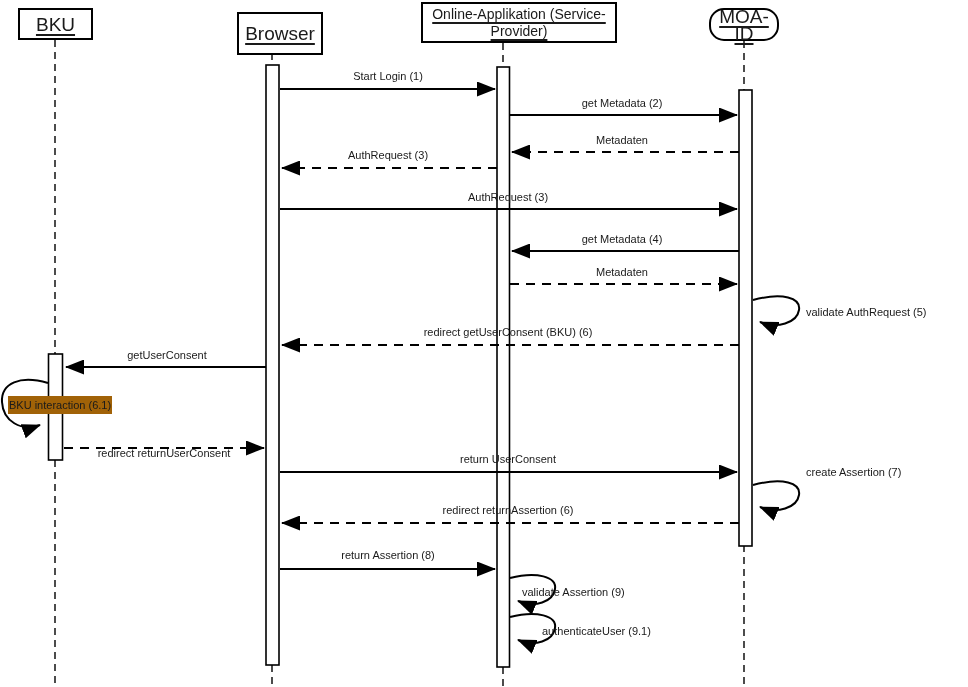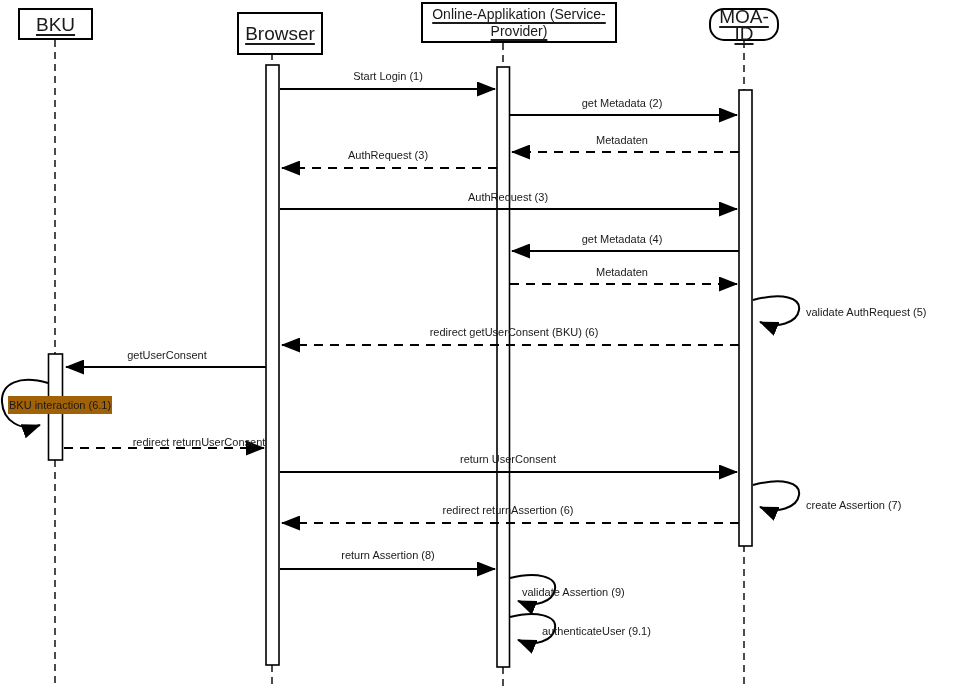--- a/index.html
+++ b/index.html
@@ -102,24 +102,24 @@
   </div>
 
   <div class="msg-label centered" style="left:388px; top:67px;">Start Login (1)</div>
   <div class="msg-label centered" style="left:622px; top:94px;text-align:center;">get Metadata (2)</div>
   <div class="msg-label centered" style="left:622px; top:131px;">Metadaten</div>
   <div class="msg-label centered" style="left:388px; top:146px;">AuthRequest (3)</div>
   <div class="msg-label centered" style="left:508px; top:188px;">AuthRequest (3)</div>
   <div class="msg-label centered" style="left:622px; top:230px;">get Metadata (4)</div>
   <div class="msg-label centered" style="left:622px; top:263px;">Metadaten</div>
   <div class="msg-label" style="left:806px; top:303px;">validate AuthRequest (5)</div>
-  <div class="msg-label centered" style="left:508px; top:323px;margin-left:6px;">redirect getUserConsent (BKU) (6)</div>
+  <div class="msg-label centered" style="left:508px; top:323px;">redirect getUserConsent (BKU) (6)</div>
   <div class="msg-label centered" style="left:167px; top:346px;">getUserConsent</div>
   <div class="msg-label onbar" style="left:8px; top:396px;">BKU interaction (6.1)</div>
-  <div class="msg-label centered" style="left:164px; top:433px;margin-left:35px;">redirect returnUserConsent</div>
+  <div class="msg-label centered" style="left:164px; top:444px;">redirect returnUserConsent</div>
   <div class="msg-label centered" style="left:508px; top:450px;">return UserConsent</div>
-  <div class="msg-label" style="left:806px; top:496px;">create Assertion (7)</div>
+  <div class="msg-label" style="left:806px; top:463px;">create Assertion (7)</div>
   <div class="msg-label centered" style="left:508px; top:501px;">redirect returnAssertion (6)</div>
   <div class="msg-label centered" style="left:388px; top:546px;">return Assertion (8)</div>
   <div class="msg-label" style="left:522px; top:583px;">validate Assertion (9)</div>
   <div class="msg-label" style="left:522px; top:622px;margin-left:20px;">authenticateUser (9.1)</div>
 
 </div>
 
 </body></html>

